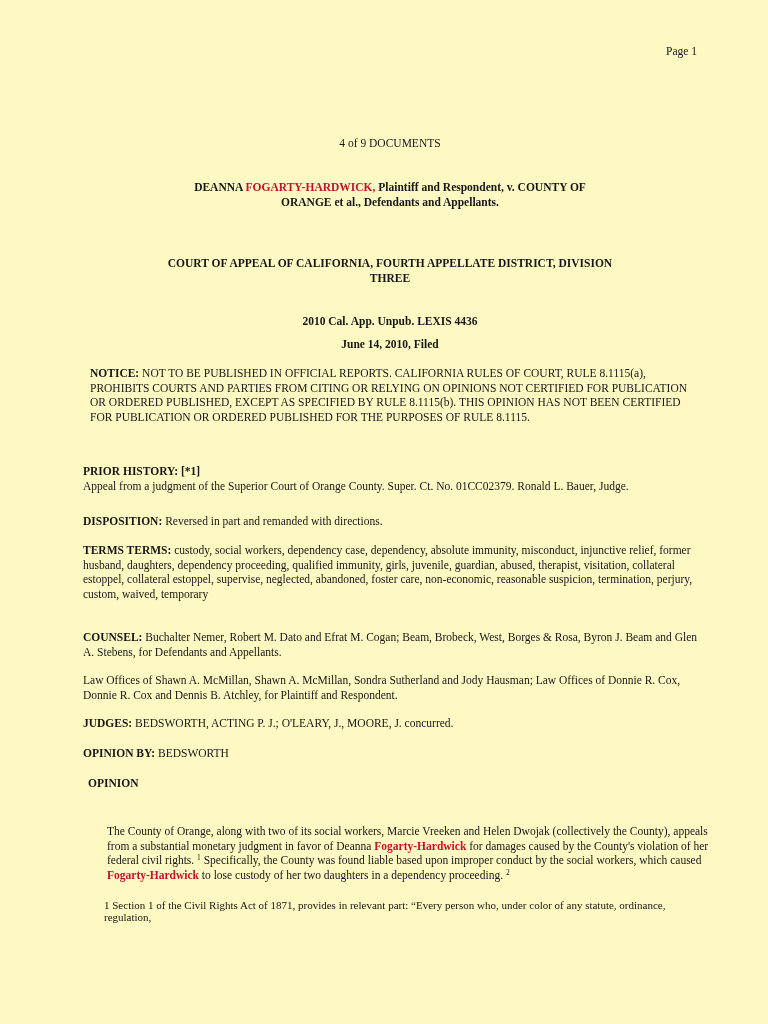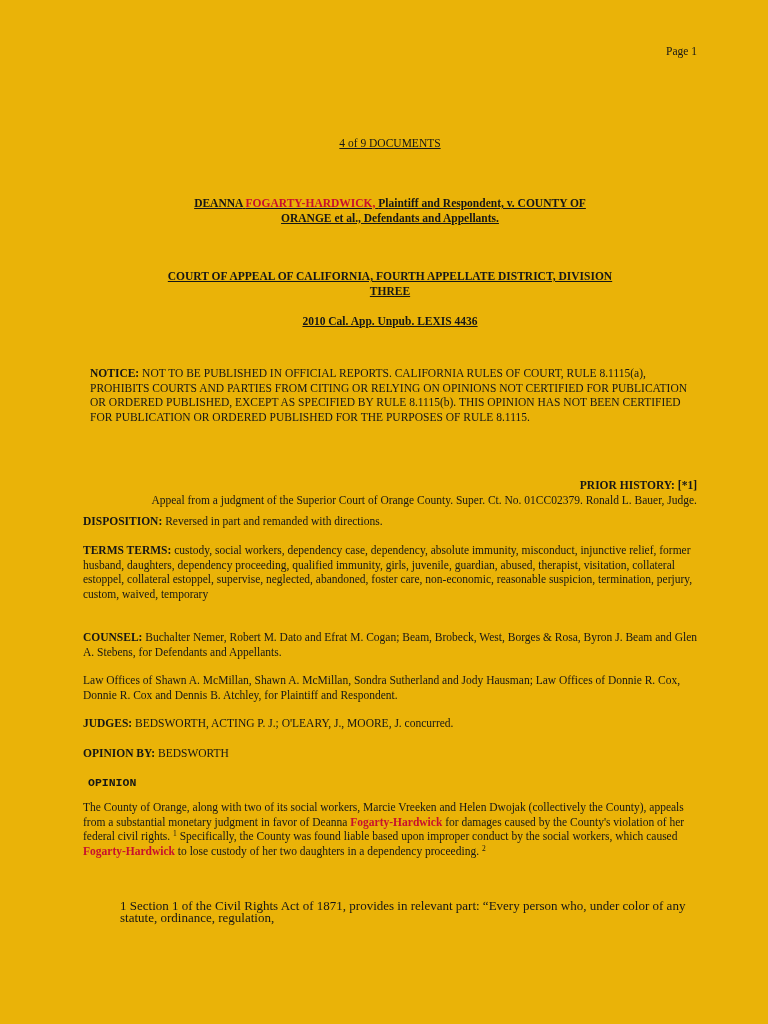--- a/index.html
+++ b/index.html
@@ -1,63 +1,63 @@
 <!DOCTYPE html>
 <html style="--hl: #c8102e;"><head>
 <meta charset="utf-8">
 <style>
   html, body { margin: 0; padding: 0; background: #ffffff; }
   .page {
     position: relative;
     width: 768px;
     height: 1024px;
-    background: #eab308;
+    background: #fef9c3;
     font-family: "Liberation Serif", serif;
     color: #161616;
     font-size: 11.5px;
     line-height: 14.5px;
     overflow: hidden;
   }
   .abs { position: absolute; }
   .col { left: 83px; width: 614px; }
-  .centered { left: 83px; width: 614px; text-align: center; text-decoration: underline; }
+  .centered { left: 83px; width: 614px; text-align: center; }
   .inner-narrow { margin: 0 auto; }
   .hl { color: var(--hl, #c8102e); font-weight: 700; }
   .lbl { font-weight: 700; }
   p { margin: 0; }
   sup.fn {
     font-size: 7.5px;
     line-height: 0;
     vertical-align: 4px;
     letter-spacing: 0;
   }
   .page-number { top: 44px; right: 71px; text-align: right; }
   .doc-counter { top: 136px; }
-  .case-title { top: 196px; font-weight: 700; }
+  .case-title { top: 180px; font-weight: 700; }
   .case-title .inner-narrow { max-width: 444px; }
   .docket { top: 226px; font-weight: 700; }
-  .court { top: 269px; font-weight: 700; }
+  .court { top: 256px; font-weight: 700; }
   .court .inner-narrow { max-width: 470px; }
   .citation { top: 314px; font-weight: 700; }
   .filed { top: 337px; font-weight: 700; }
   .notice { top: 366px; margin-left: 7px; }
-  .prior-history { top: 478px; text-align: right; }
+  .prior-history { top: 464px; }
   .disposition { top: 514px; }
   .core-terms { top: 543px; }
   .counsel-1 { top: 630px; }
   .counsel-2 { top: 673px; }
   .judges { top: 716px; }
   .opinion-by { top: 746px; }
-  .opinion-heading { top: 776px; left: 88px; font-weight: 700; font-family: Liberation Mono, monospace; }
-  .opinion-para { top: 800px; }
+  .opinion-heading { top: 776px; left: 88px; font-weight: 700; }
+  .opinion-para { top: 824px; margin-left: 24px; }
   .footnote {
     top: 900px;
-    left: 120px;
+    left: 104px;
     width: 566px;
-    font-size: 13px;
+    font-size: 11px;
     line-height: 11.5px;
   }
 </style>
 </head>
 <body>
 
 <div class="page">
 
   <div class="abs page-number">Page 1</div>
 
@@ -71,20 +71,21 @@
     </div>
   </div>
 
 
   <div class="abs centered court">
     <div class="inner-narrow">COURT OF APPEAL OF CALIFORNIA, FOURTH APPELLATE DISTRICT, DIVISION THREE</div>
   </div>
 
   <div class="abs centered citation">2010 Cal. App. Unpub. LEXIS 4436</div>
 
+  <div class="abs centered filed">June 14, 2010, Filed</div>
 
   <p class="abs col notice">
     <span class="lbl">NOTICE:</span>
     <span>NOT TO BE PUBLISHED IN OFFICIAL REPORTS. CALIFORNIA RULES OF COURT, RULE 8.1115(a), PROHIBITS COURTS AND PARTIES FROM CITING OR RELYING ON OPINIONS NOT CERTIFIED FOR PUBLICATION OR ORDERED PUBLISHED, EXCEPT AS SPECIFIED BY RULE 8.1115(b). THIS OPINION HAS NOT BEEN CERTIFIED FOR PUBLICATION OR ORDERED PUBLISHED FOR THE PURPOSES OF RULE 8.1115.</span>
   </p>
 
   <div class="abs col prior-history">
     <p>
       <span class="lbl">PRIOR HISTORY:</span>
       <span class="lbl">[*1]</span>

